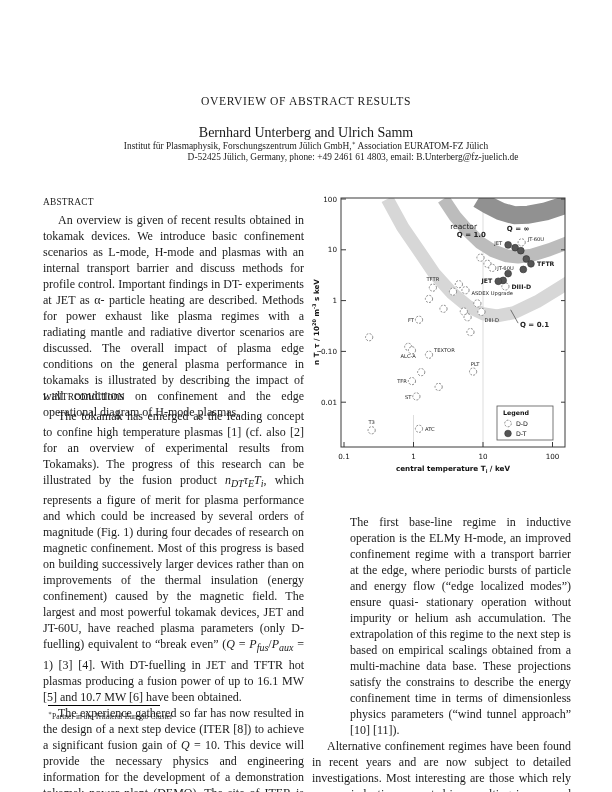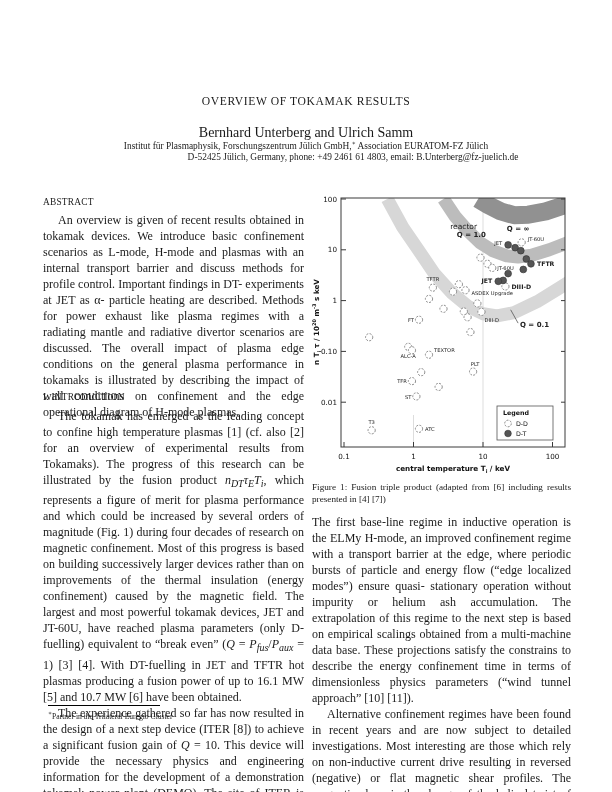--- a/index.html
+++ b/index.html
@@ -8,36 +8,36 @@
   .center{position:absolute;left:0;width:612px;text-align:center;}
   .paper-title{top:95px;font-size:11.6px;letter-spacing:.6px;}
   .authors{top:125px;font-size:14px;}
   .affil1{top:139px;font-size:9.4px;}
   .affil2{top:152px;font-size:9.4px;padding-left:47px;}
   .colL{left:43px;width:261px;position:absolute;}
   .colR{left:312px;width:259px;position:absolute;}
   .heading{font-size:9.4px;letter-spacing:.2px;}
   .body-text{font-size:12px;line-height:16px;text-align:justify;}
   .body-text p{margin:0;text-indent:15px;}
-  .body-text p.noindent{text-indent:0;}
+  .body-text p.noindent{text-indent:0;margin-left:38px;}
   sup{font-size:6px;}
   .fnrule{position:absolute;left:48px;top:705px;width:112px;border-top:.8px solid #000;}
   .footnote{position:absolute;left:48px;top:709px;width:261px;font-size:7.6px;}
   .footer{position:absolute;left:48px;top:734px;width:516px;display:flex;align-items:baseline;font-size:7.7px;}
   .footer .vol{margin-left:16px;}
   .footer .date{margin-left:14px;}
   .footer .pageno{margin-left:auto;font-weight:bold;font-size:10px;}
   .figwrap{position:absolute;left:310px;top:190px;width:266px;height:290px;}
   .caption{top:481px;font-size:9.2px;line-height:12.45px;text-align:justify;}
 </style>
 </head>
 <body>
 
 <div class="page">
-  <div class="center paper-title">OVERVIEW OF TOKAMAK RESULTS</div>
+  <div class="center paper-title">OVERVIEW OF ABSTRACT RESULTS</div>
   <div class="center authors">Bernhard Unterberg and Ulrich Samm</div>
   <div class="center affil1">Institut für Plasmaphysik, Forschungszentrum Jülich GmbH,<sup>∗</sup> Association EURATOM-FZ Jülich</div>
   <div class="center affil2">D-52425 Jülich, Germany, phone: +49 2461 61 4803, email: B.Unterberg@fz-juelich.de</div>
 
   <div class="colL heading" style="top:197px">ABSTRACT</div>
   <div class="colL body-text" style="top:212px">
     <p>An overview is given of recent results obtained in tokamak devices. We introduce basic confinement scenarios as L-mode, H-mode and plasmas with an internal transport barrier and discuss methods for profile control. Important findings in DT- experiments at JET as α- particle heating are described. Methods for power exhaust like plasma regimes with a radiating mantle and radiative divertor scenarios are discussed. The overall impact of plasma edge conditions on the general plasma performance in tokamaks is illustrated by describing the impact of wall conditions on confinement and the edge operational diagram of H-mode plasmas.</p>
   </div>
 
   <div class="colL heading" style="top:392px">I. INTRODUCTION</div>
@@ -157,19 +157,18 @@
           <rect x="497" y="406" width="56" height="34" fill="#ffffff" stroke="#555" stroke-width="0.8"></rect>
           <text x="503" y="415" font-size="6.3" font-weight="bold" fill="#111">Legend</text>
           <circle cx="508" cy="423.5" r="3.3" fill="#fff" stroke="#7a7a7a" stroke-width="0.9" stroke-dasharray="2 1.4"></circle>
           <text x="516" y="426" font-size="6.3" fill="#111">D-D</text>
           <circle cx="508" cy="433.5" r="3.3" fill="#555" stroke="#333" stroke-width="0.6"></circle>
           <text x="516" y="436" font-size="6.3" fill="#111">D-T</text>
         </g>
       </svg>
   </div>
 
-  <div class="colR caption">Figure 1: Fusion triple product (adapted from [6] including results presented in [4] [7])</div>
 
   <div class="colR body-text" style="top:514px">
     <p class="noindent">The first base-line regime in inductive operation is the ELMy H-mode, an improved confinement regime with a transport barrier at the edge, where periodic bursts of particle and energy flow (“edge localized modes”) ensure quasi- stationary operation without impurity or helium ash accumulation. The extrapolation of this regime to the next step is based on empirical scalings obtained from a multi-machine data base. These projections satisfy the constrains to describe the energy confinement time in terms of dimensionless physics parameters (“wind tunnel approach” [10] [11]).</p>
     <p>Alternative confinement regimes have been found in recent years and are now subject to detailed investigations. Most interesting are those which rely on non-inductive current drive resulting in reversed (negative) or flat magnetic shear profiles. The magnetic shear is the change of the helical twist of field lines with the mi-</p>
   </div>
 </div>
 
 </body></html>

